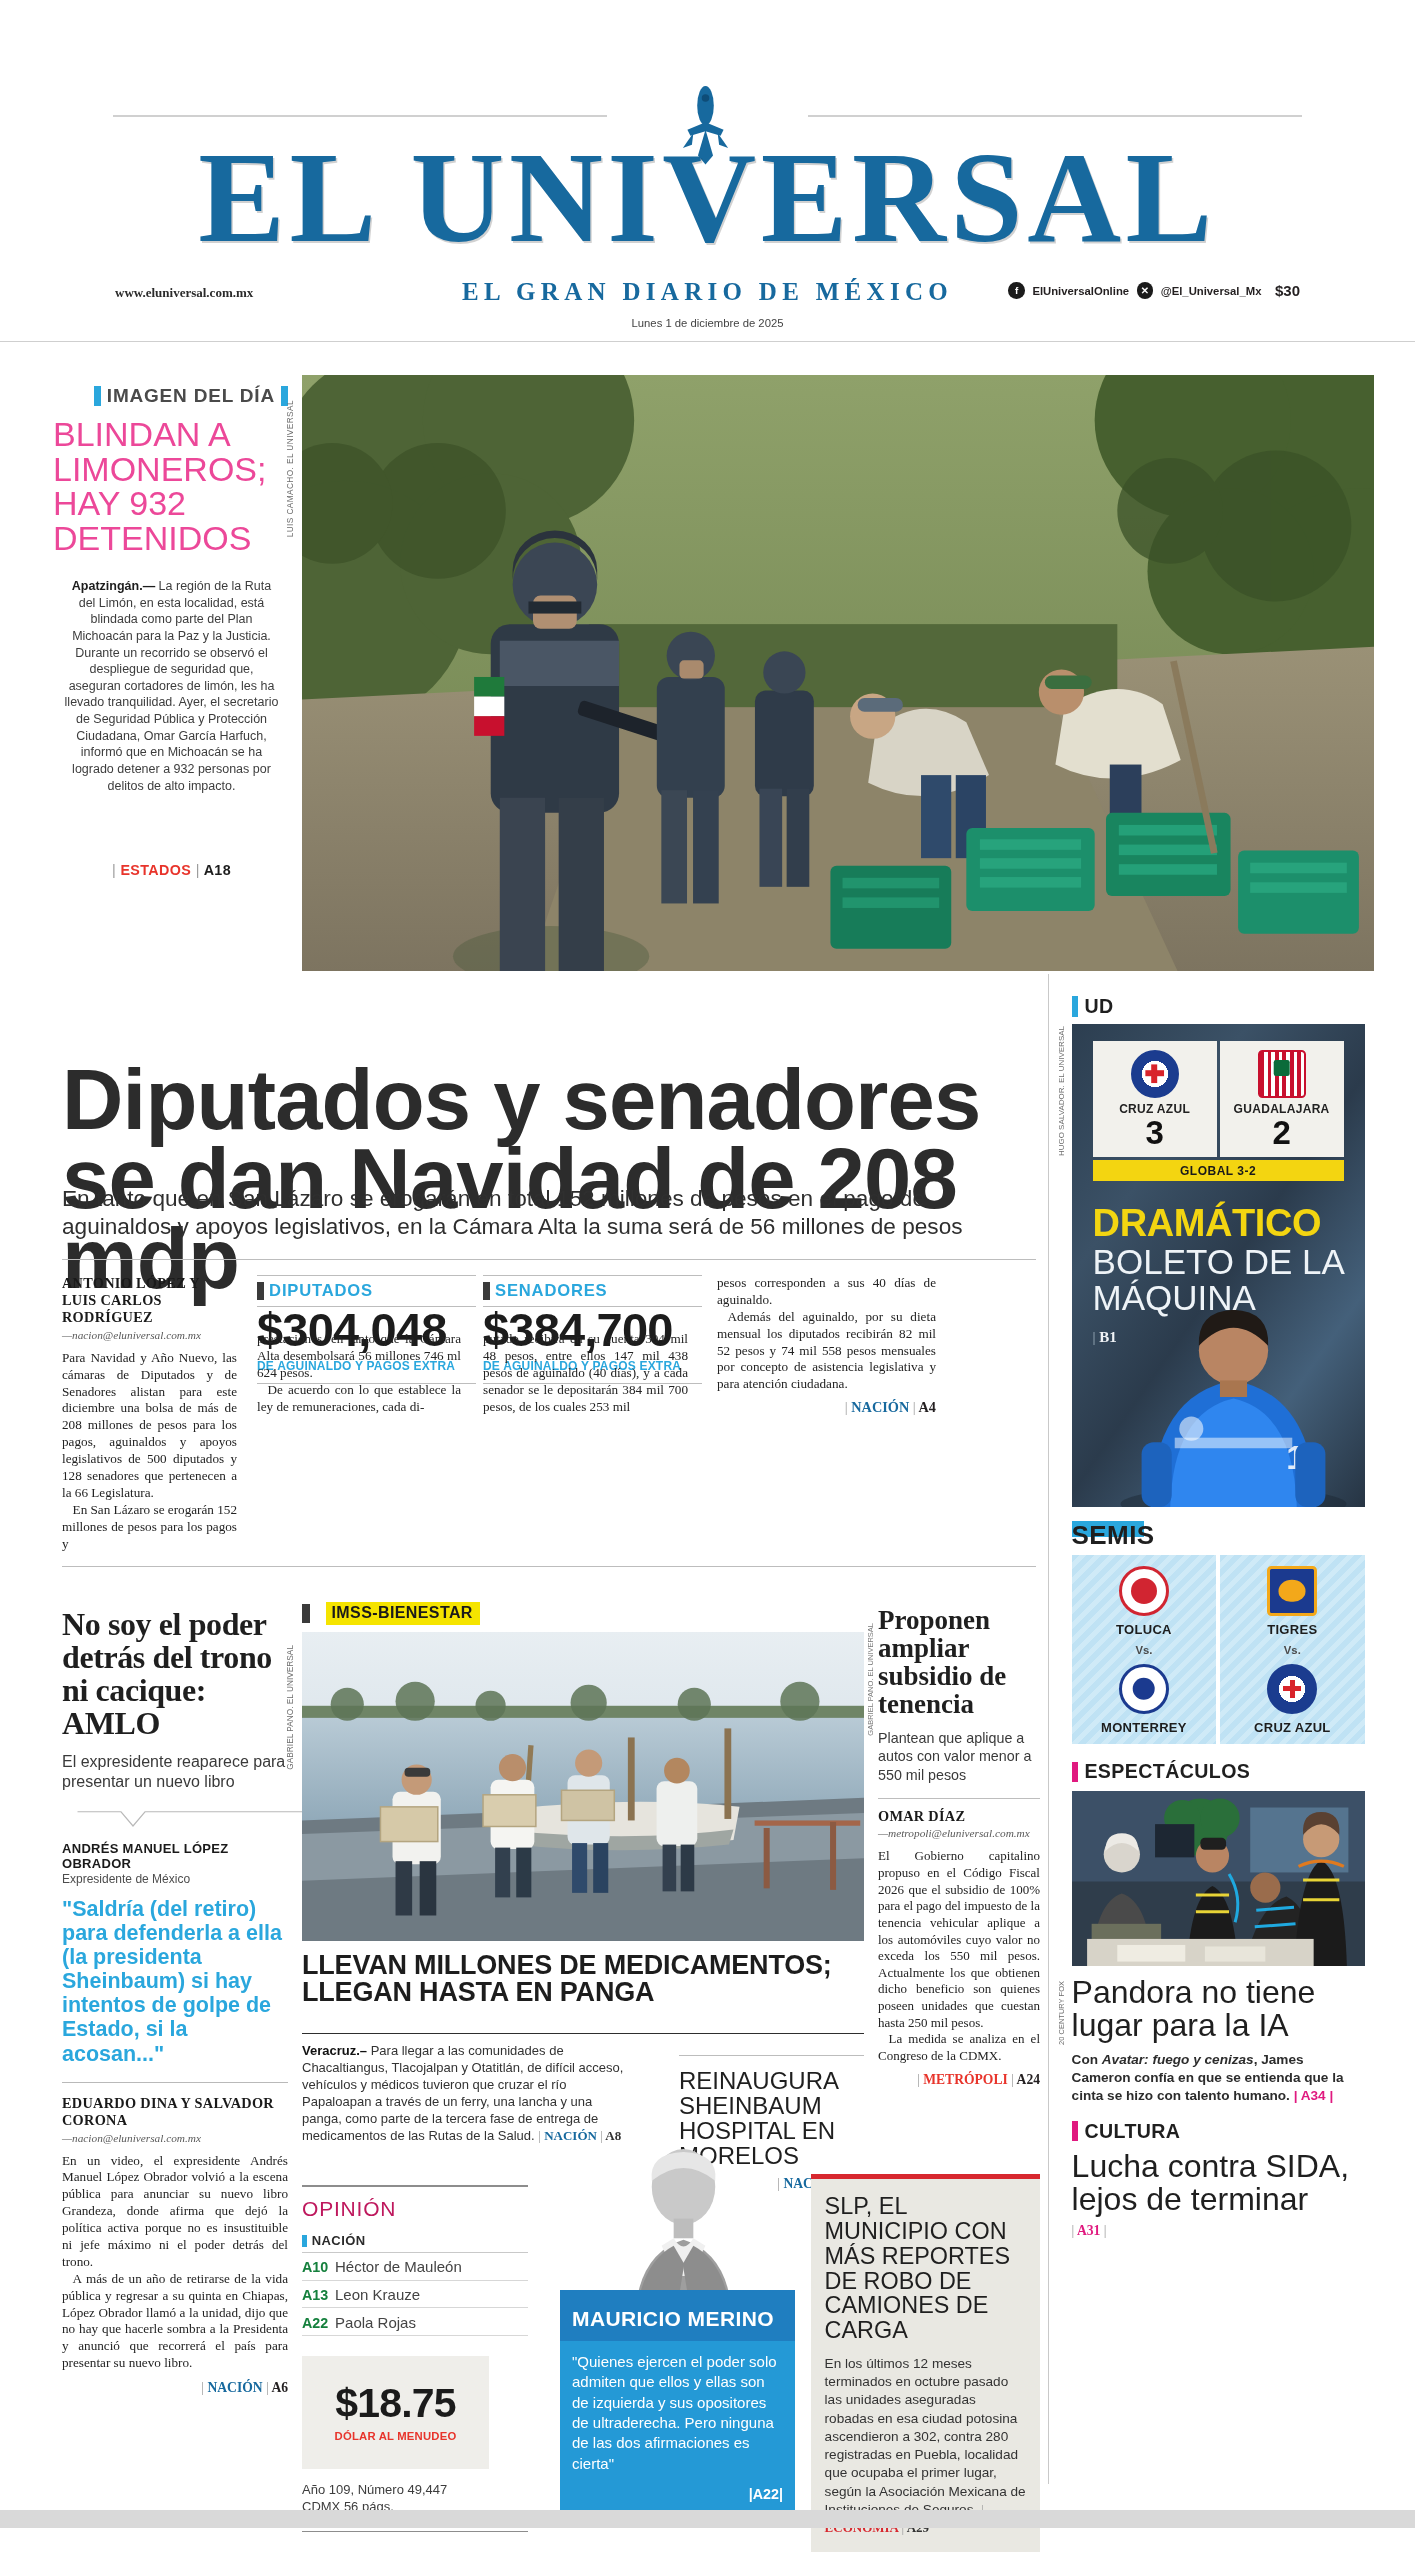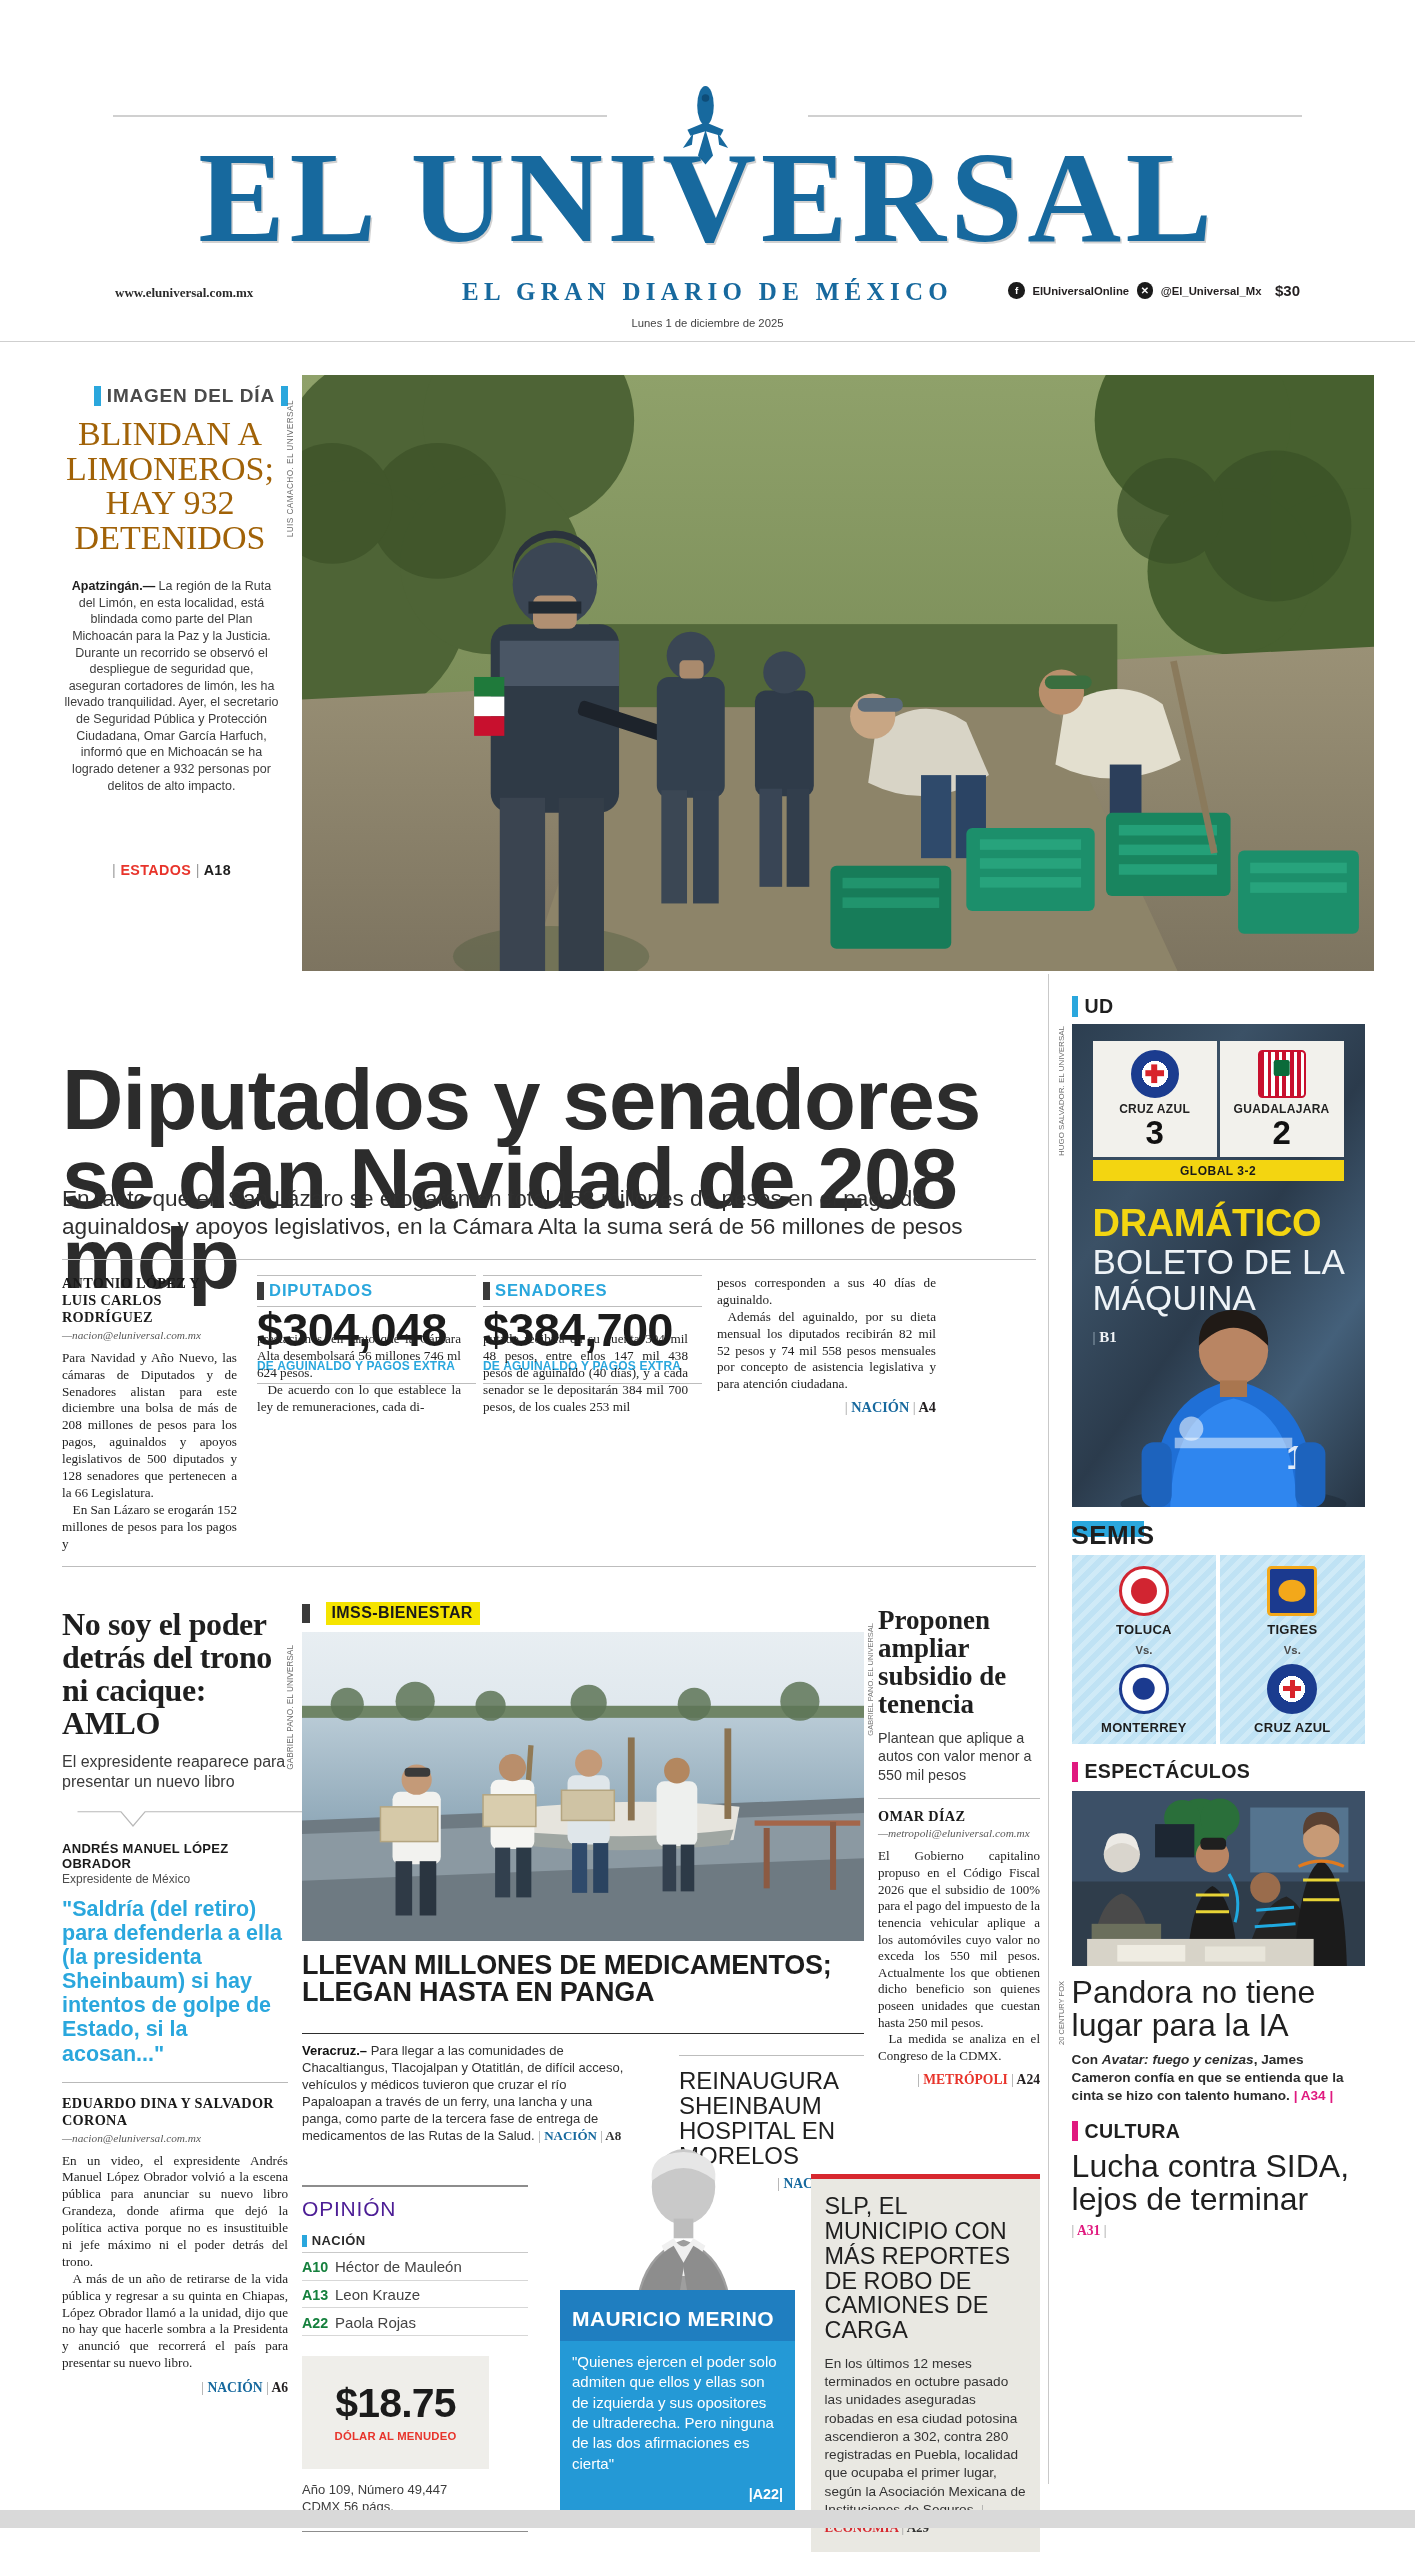--- a/index.html
+++ b/index.html
@@ -44,22 +44,22 @@
   #masthead-bottom-rule { position:absolute; left:0; top:341px; width:1415px; height:0.8px; background:#cfcfcf; }
 
   
   #topstory { position:absolute; left:0; top:355px; width:1415px; height:619px; }
   #kicker-imagen { position:absolute; left:94px; top:30px; display:flex; align-items:center; gap:6px; }
   .kbar { width:6.8px; height:20.4px; background:#2aa7dd; display:inline-block; }
   .kbar.pink { background:#e0197f; }
   #kicker-imagen .ktxt { font-family:"Liberation Sans Narrow","Liberation Sans",sans-serif;
                         font-size:19px; font-weight:bold; letter-spacing:0.8px; color:#4a4a4a; }
   #top-head {
-    position:absolute; left:53px; top:62px; width:234px; text-align:center;
-    font-family:Liberation Serif, serif; font-size:34px; line-height:1.02; color:#a16207;
+    position:absolute; left:53px; top:62px; width:234px; text-align:left;
+    font-family:Liberation Sans, sans-serif; font-size:34px; line-height:1.02; color:#ec4899;
   }
   #top-body { position:absolute; left:62px; top:223px; width:219px; text-align:center;
               font-size:12.5px; line-height:1.33; color:#3d3d3d; }
   #top-body b { color:#1d1d1d; }
   #top-ref { position:absolute; left:62px; top:507px; width:219px; text-align:center;
              font-size:14.3px; font-weight:bold; letter-spacing:0.4px; }
   #top-ref .sec { color:#e8342b; }
   #top-ref .pg  { color:#1d1d1d; }
   #top-ref .bar { color:#9b9b9b; font-weight:normal; }
 
@@ -160,21 +160,21 @@
   #tenencia .bodytext { font-size:13px; }
   #tenencia .refline { text-align:right; }
   #tenencia .refline .sec { color:#e8342b; }
   #ten-credit { position:absolute; left:866px; top:1623px; width:12px; font-size:7.5px; color:#7a7a7a;
                 writing-mode:vertical-rl; transform:rotate(180deg); }
 
   
   #opinion { position:absolute; left:302px; top:2185px; width:226px; }
   #opinion .toprule { height:1.5px; background:#8d8d8d; }
   #opinion h4 { margin:10.6px 0 12px; font-family:"Liberation Sans Narrow","Liberation Sans",sans-serif;
-                font-weight:normal; font-size:21px; letter-spacing:0.8px; color:#4c1d95; }
+                font-weight:normal; font-size:21px; letter-spacing:0.8px; color:#be185d; }
   .op-sec { display:flex; align-items:center; gap:4.5px; border-bottom:0.8px solid #c9c9c9; padding-bottom:3.8px;}
   .op-sec .kb { width:5.3px; height:12px; background:#2aa7dd; }
   .op-sec .kt { font-family:"Liberation Sans Narrow","Liberation Sans",sans-serif; font-weight:bold;
                 font-size:13px; letter-spacing:0.4px; color:#2b2b2b;}
   .op-row { display:flex; gap:6.8px; align-items:baseline; border-bottom:0.8px solid #d7d7d7; padding:5.3px 0 4.5px; }
   .op-row .pg { font-family:"Liberation Sans Narrow","Liberation Sans",sans-serif; font-weight:bold;
                 font-size:14.3px; color:#15803d; min-width:26px;}
   .op-row .nm { font-family:"Liberation Sans Narrow","Liberation Sans",sans-serif; font-size:15px; color:#444; }
 
   #dollar { margin-top:19.6px; width:187px; height:113px; background:#efeeea; position:relative;

